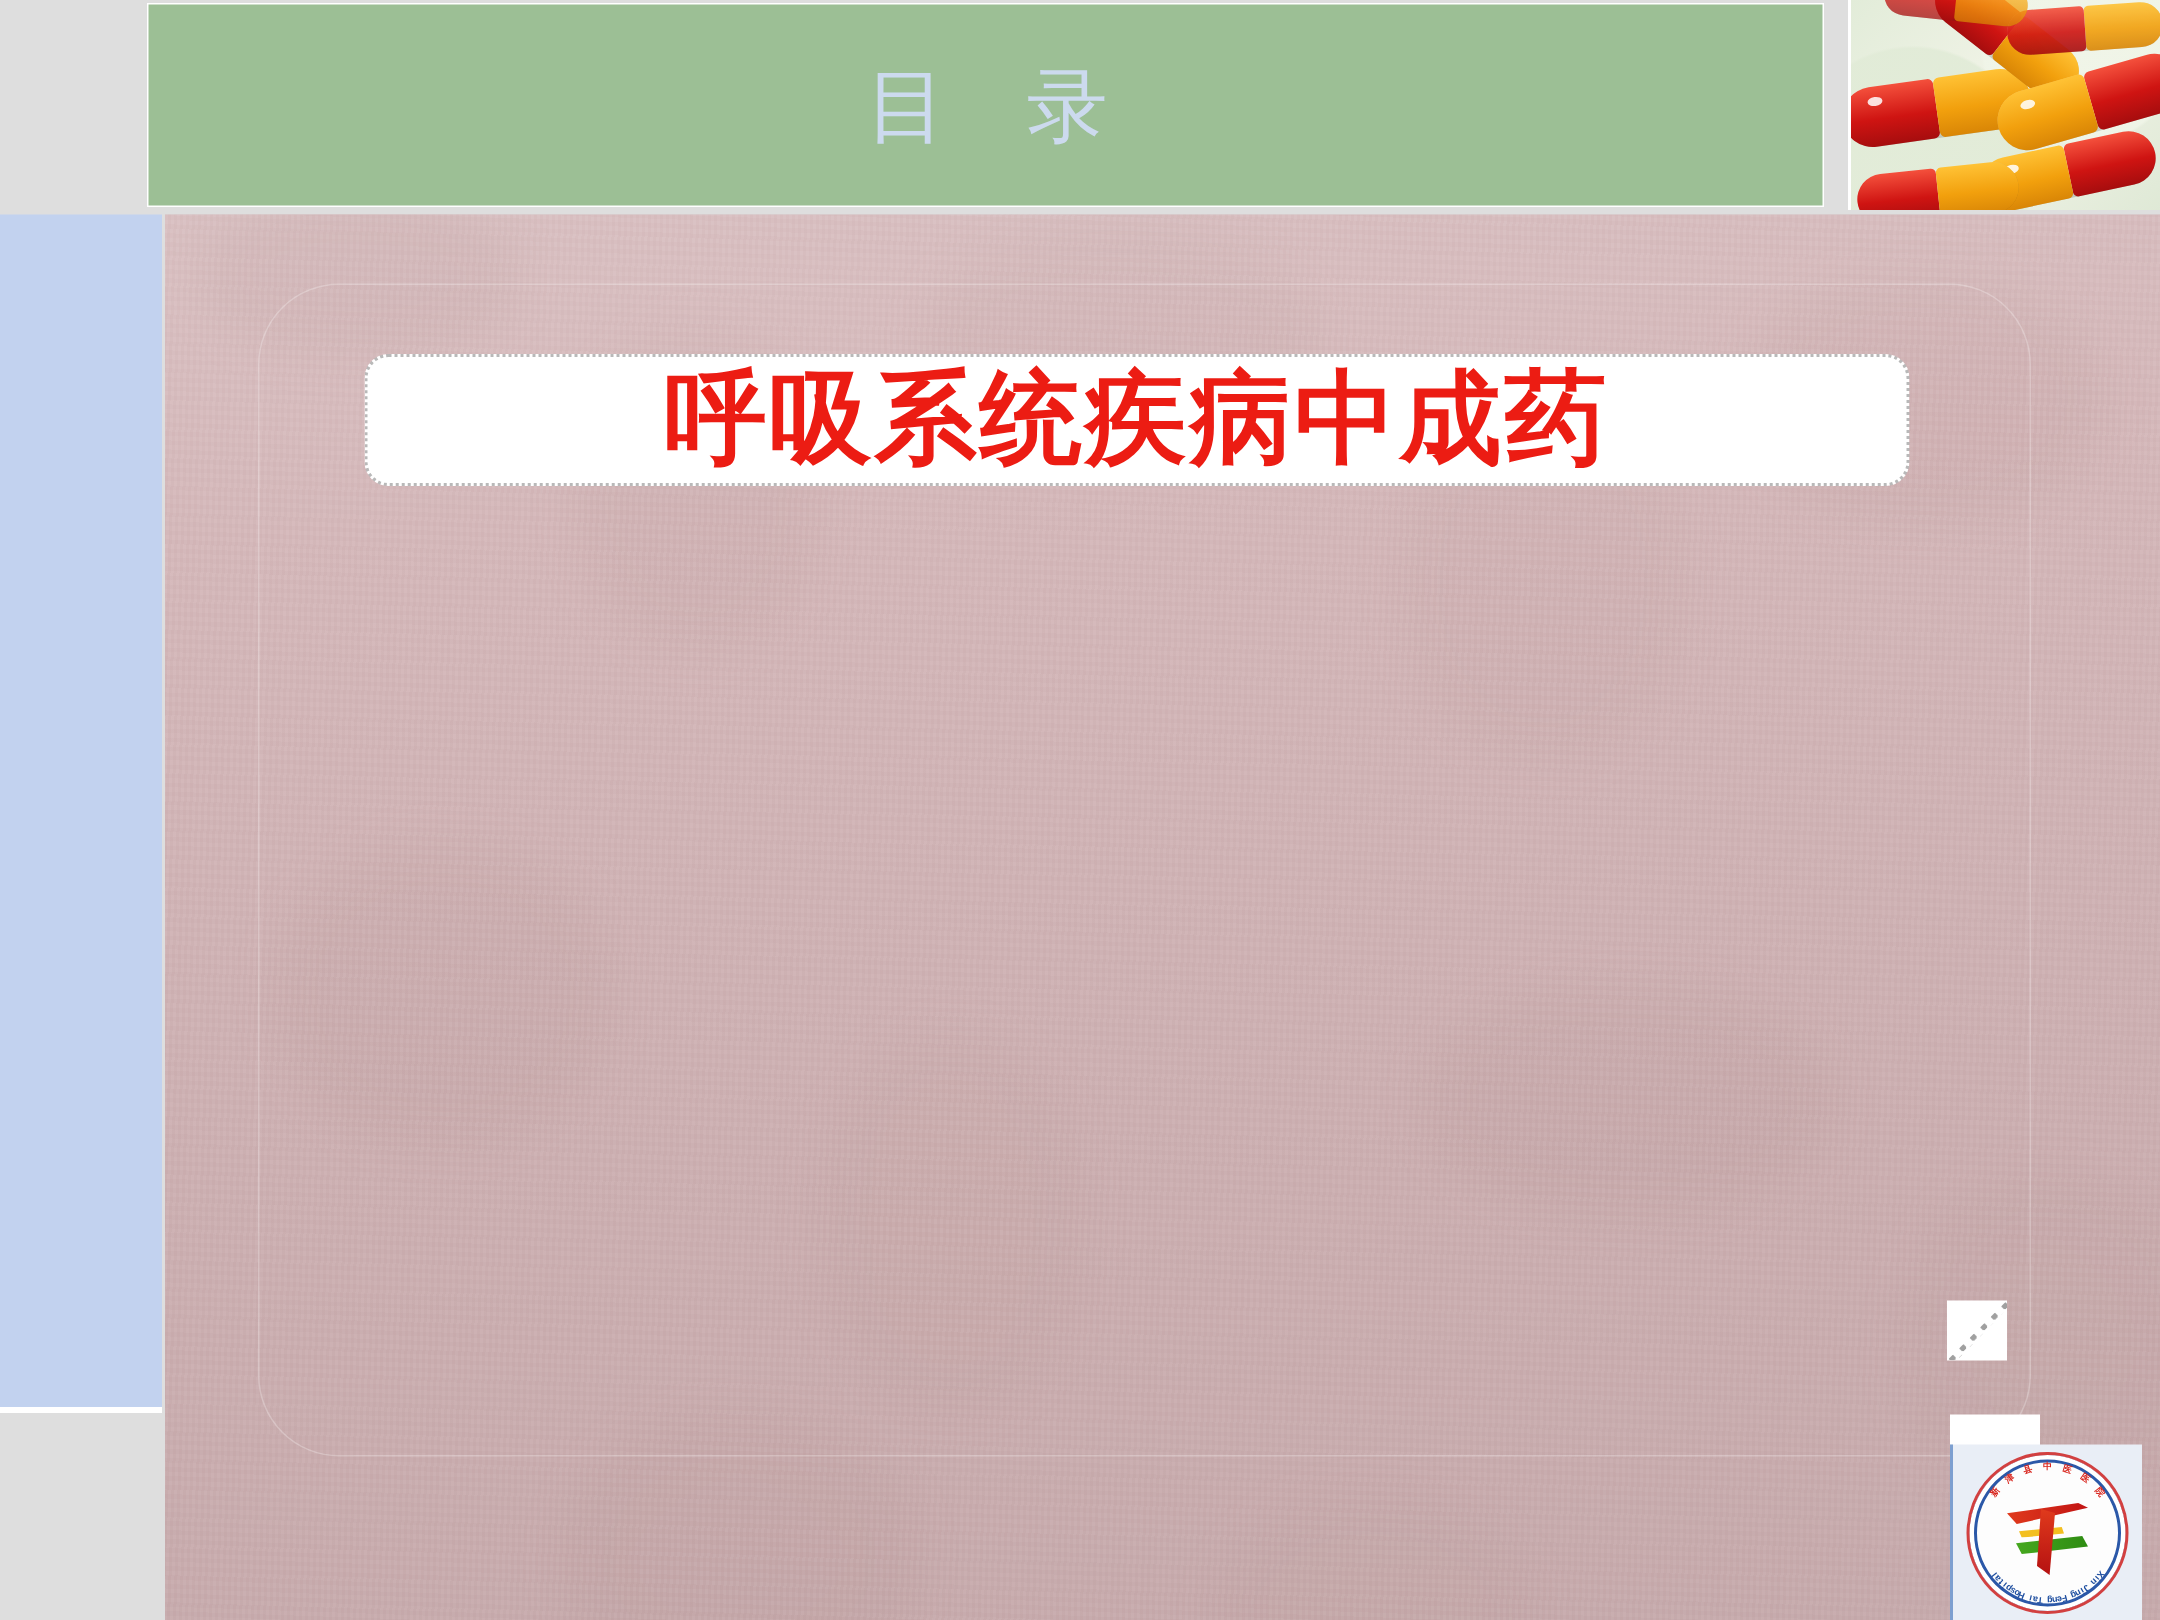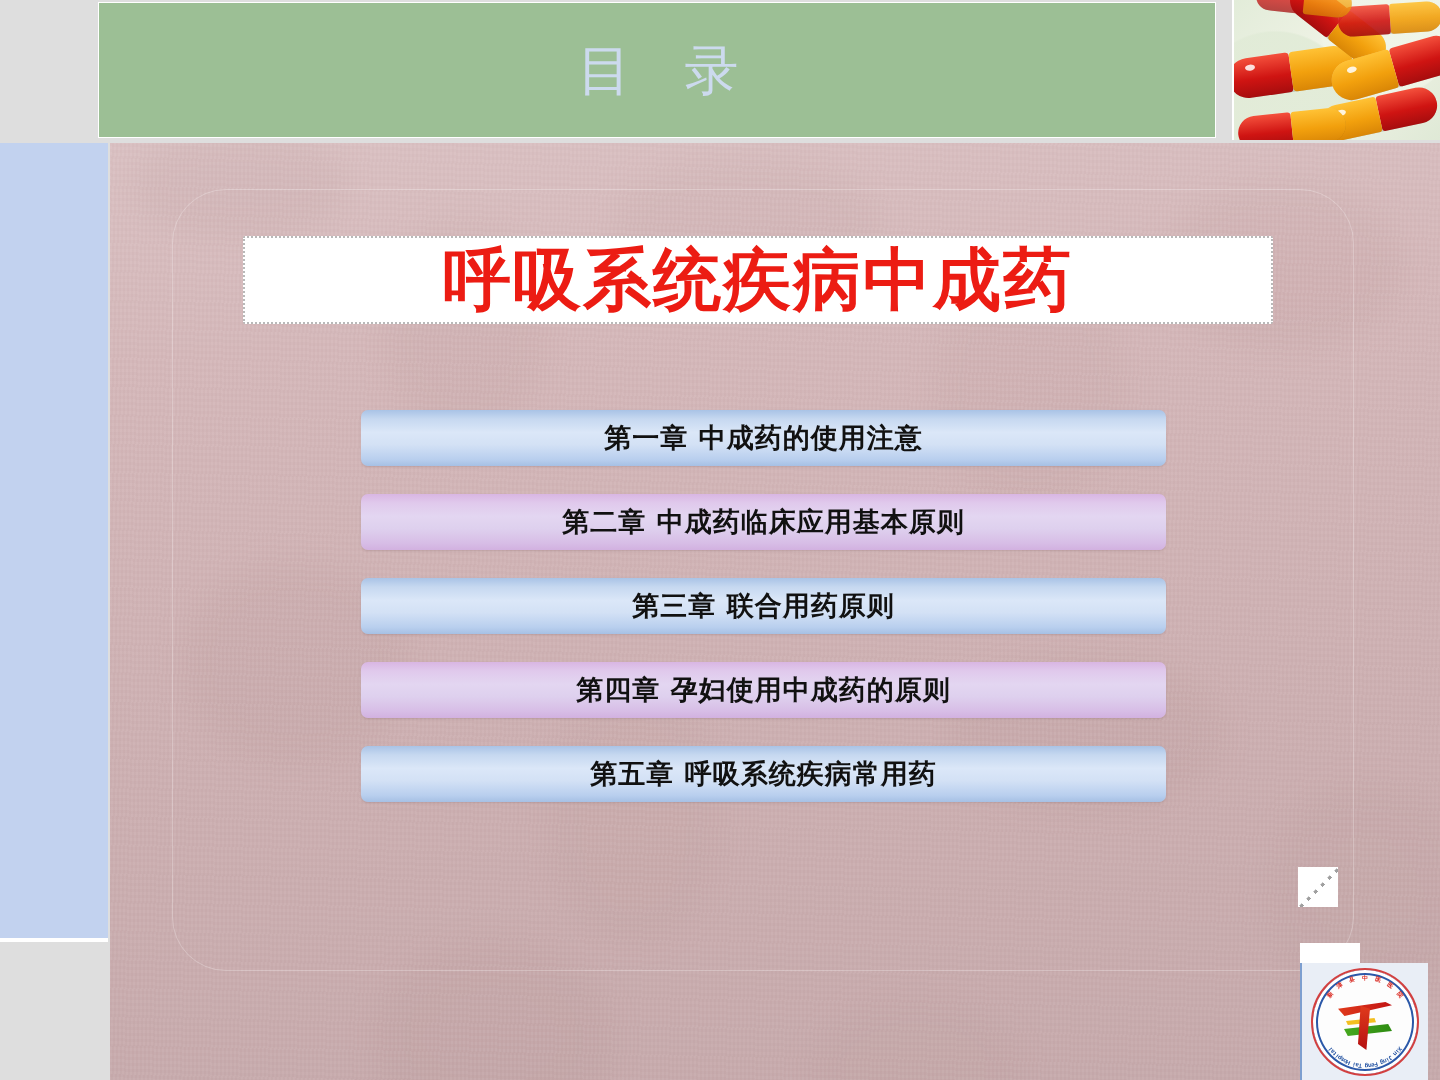--- a/index.html
+++ b/index.html
@@ -164,21 +164,21 @@
     pointer-events: none;
   }
 
   
   .title-plate {
     position: absolute;
     left: 133px; top: 93px;
     width: 1030px; height: 88px;
     background: #ffffff;
     border: 2px dotted #b9b9b9;
-    border-radius: 2px;
+    border-radius: 16px;
     box-sizing: border-box;
     display: flex;
     align-items: center;
     justify-content: center;
   }
   .title-plate .title-text {
     font-family: "DejaVu Sans", "Liberation Sans", sans-serif;
     font-size: 68px;
     font-weight: bold;
     color: #ec1c13;
@@ -377,37 +377,20 @@
   <div class="content">
     <div class="texture"></div>
     <div class="grain"></div>
     <div class="sheen"></div>
     <div class="ghost-frame"></div>
 
     <div class="title-plate">
       <div class="title-text">呼吸系统疾病中成药</div>
     </div>
 
-    <div class="toc">
-      <div class="toc-item blue">
-        <span class="toc-label">第一章  中成药的使用注意</span>
-      </div>
-      <div class="toc-item purple">
-        <span class="toc-label">第二章  中成药临床应用基本原则</span>
-      </div>
-      <div class="toc-item blue">
-        <span class="toc-label">第三章  联合用药原则</span>
-      </div>
-      <div class="toc-item purple">
-        <span class="toc-label">第四章  孕妇使用中成药的原则</span>
-      </div>
-      <div class="toc-item blue">
-        <span class="toc-label">第五章  呼吸系统疾病常用药</span>
-      </div>
-    </div>
 
     <div class="dot-marker">
       <div class="diag"></div>
     </div>
 
     <div class="logo-white-tab"></div>
     <div class="logo-wrap">
       <div class="logo-circle">
         <div class="logo-ring-text" id="ring-top">
             <span style="color: rgb(216, 36, 28); transform: rotate(-52deg) translate(0px, -44px) rotate(0deg) translate(-50%, -50%);">新</span>

